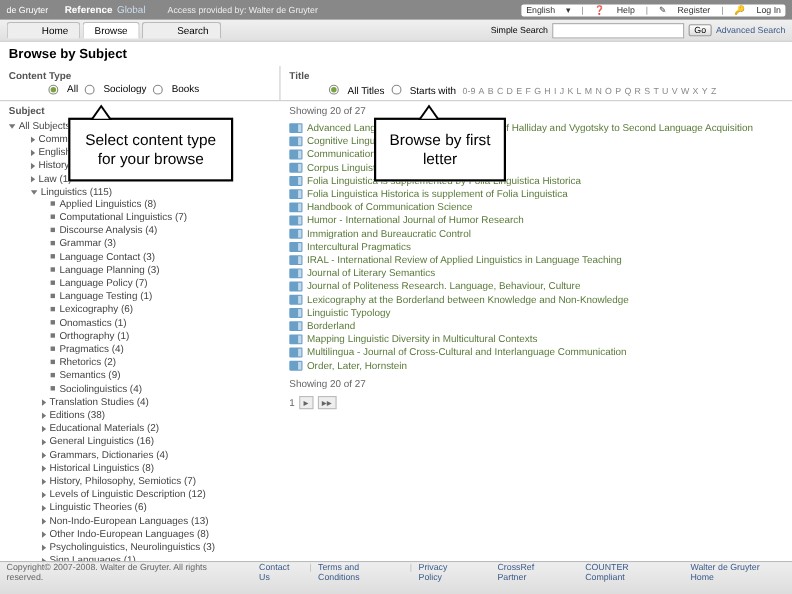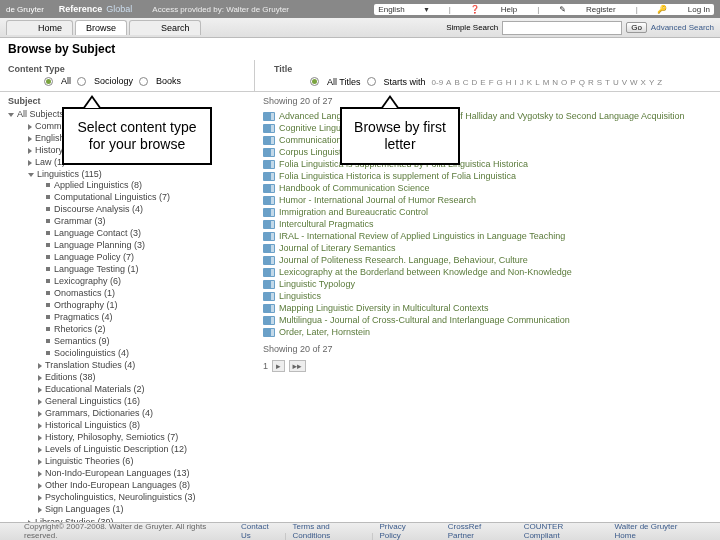--- a/index.html
+++ b/index.html
@@ -1,31 +1,31 @@
 <!DOCTYPE html>
 <html><head>
 <meta charset="utf-8">
 <style>
   * { box-sizing: border-box; margin: 0; padding: 0; }
   body { font-family: Verdana, Arial, sans-serif; font-size: 9px; background: #fff; width: 720px; height: 540px; overflow: hidden; position: relative; }
   .topbar { background: #888; color: #fff; height: 18px; display: flex; align-items: center; padding: 0 6px; font-size: 9px; }
   .topbar .brand { display: flex; align-items: center; gap: 4px; }
   .topbar .brand b { font-weight: bold; padding-left: 11px; }
   .topbar .access { margin-left: 20px; color: #eee; font-size: 8px; }
-  .topbar .right { margin-left: auto; display: flex; align-items: center; gap: 20px; background: #fff; color: #333; padding: 1px 4px; border-radius: 2px; font-size: 8px; }
+  .topbar .right { margin-left: auto; display: flex; align-items: center; gap: 10px; background: #fff; color: #333; padding: 1px 4px; border-radius: 2px; font-size: 8px; }
   .topbar .right .sep { color: #888; }
   .searchbar { background: linear-gradient(#f0f0f0,#e0e0e0); height: 20px; border-bottom: 1px solid #bbb; display: flex; align-items: center; padding: 0 6px; }
   .searchbar .tabs { display: flex; gap: 2px; }
   .searchbar .tab { background: #fff; border: 1px solid #bbb; border-bottom: none; padding: 2px 10px; font-size: 9px; border-radius: 3px 3px 0 0; }
   .searchbar .tab.inactive { background: #eee; padding-left: 31px; }
   .searchbar .ss { margin-left: auto; display: flex; align-items: center; gap: 4px; font-size: 8px; }
   .searchbar input { width: 120px; height: 14px; font-size: 8px; border: 1px solid #aaa; }
   .searchbar .go { background: linear-gradient(#fff,#ddd); border: 1px solid #999; border-radius: 2px; padding: 0 4px; font-size: 8px; }
   .pagetitle { padding: 4px 8px; font-size: 12px; font-weight: bold; background: #fff; }
-  .filters { display: flex; border-bottom: 1px solid #ccc; gap: 11px; }
+  .filters { display: flex; border-bottom: 1px solid #ccc; }
   .filters .col { padding: 4px 8px; }
   .filters .hd { font-weight: bold; font-size: 9px; color: #555; margin-bottom: 2px; }
   .filters .col.left { width: 255px; border-right: 1px solid #ccc; }
   .filters .col.right { flex: 1; }
   .radios { display: flex; gap: 6px; font-size: 9px; align-items: center; padding-left: 36px; }
   .radios span.rb { display:inline-block; width:9px; height:9px; border:1px solid #888; border-radius:50%; vertical-align:middle; margin-right:2px; position:relative;}
   .radios span.rb.sel::after{content:"";position:absolute;inset:1px;background:#7aa33f;border-radius:50%;}
   .letters { display: flex; gap: 3px; flex-wrap: wrap; font-size: 8px; color: #888; margin-top:2px;justify-content:flex-end;}
   .letters span { cursor: pointer; }
   .main { display: flex; }
@@ -47,21 +47,21 @@
   .pager { display:flex; align-items:center; gap:4px; margin-top:6px; color:#666;}
   .pager .pg { border:1px solid #bbb; padding:0 3px; background:#eee;}
   .callout { position:absolute; background:#fff; border:2px solid #000; padding:10px; font: 14px Arial; text-align:center; line-height:1.2; }
   .callout .arrow { position:absolute; width:0; height:0; }
   .co1 { left:62px; top:107px; width:150px; }
   .co1 .arrow { border-left:10px solid transparent; border-right:10px solid transparent; border-bottom:14px solid #000; top:-14px; left:18px;}
   .co1 .arrow::after{content:"";position:absolute;left:-7px;top:3px;border-left:7px solid transparent;border-right:7px solid transparent;border-bottom:10px solid #fff;}
   .co2 { left:340px; top:107px; width:120px; }
   .co2 .arrow { border-left:10px solid transparent; border-right:10px solid transparent; border-bottom:14px solid #000; top:-14px; left:38px;}
   .co2 .arrow::after{content:"";position:absolute;left:-7px;top:3px;border-left:7px solid transparent;border-right:7px solid transparent;border-bottom:10px solid #fff;}
-  .footer { position:absolute; bottom:0; left:0; right:0; height:18px; background:linear-gradient(#eee,#ddd); border-top:1px solid #bbb; display:flex; align-items:flex-end; font-size:8px; color:#666; padding:0 24px; gap:6px;}
+  .footer { position:absolute; bottom:0; left:0; right:0; height:30px; background:linear-gradient(#eee,#ddd); border-top:1px solid #bbb; display:flex; align-items:flex-start; font-size:8px; color:#666; padding:0 6px; gap:6px;}
   .footer .sep { color:#bbb;}
   .footer a { color:#3a5a8a; text-decoration:none;}
 </style>
 </head>
 <body>
 
 <div class="topbar">
   <div class="brand">
     <span style="font-size:8px">de Gruyter</span>
     <b>Reference</b>
@@ -256,21 +256,21 @@
         <li>
           <span class="bookicon"></span>
           <a>Lexicography at the Borderland between Knowledge and Non-Knowledge</a>
         </li>
         <li>
           <span class="bookicon"></span>
           <a>Linguistic Typology</a>
         </li>
         <li>
           <span class="bookicon"></span>
-          <a>Linguistics</a>
+          <a>Borderland</a>
         </li>
         <li>
           <span class="bookicon"></span>
           <a>Mapping Linguistic Diversity in Multicultural Contexts</a>
         </li>
         <li>
           <span class="bookicon"></span>
           <a>Multilingua - Journal of Cross-Cultural and Interlanguage Communication</a>
         </li>
         <li>

